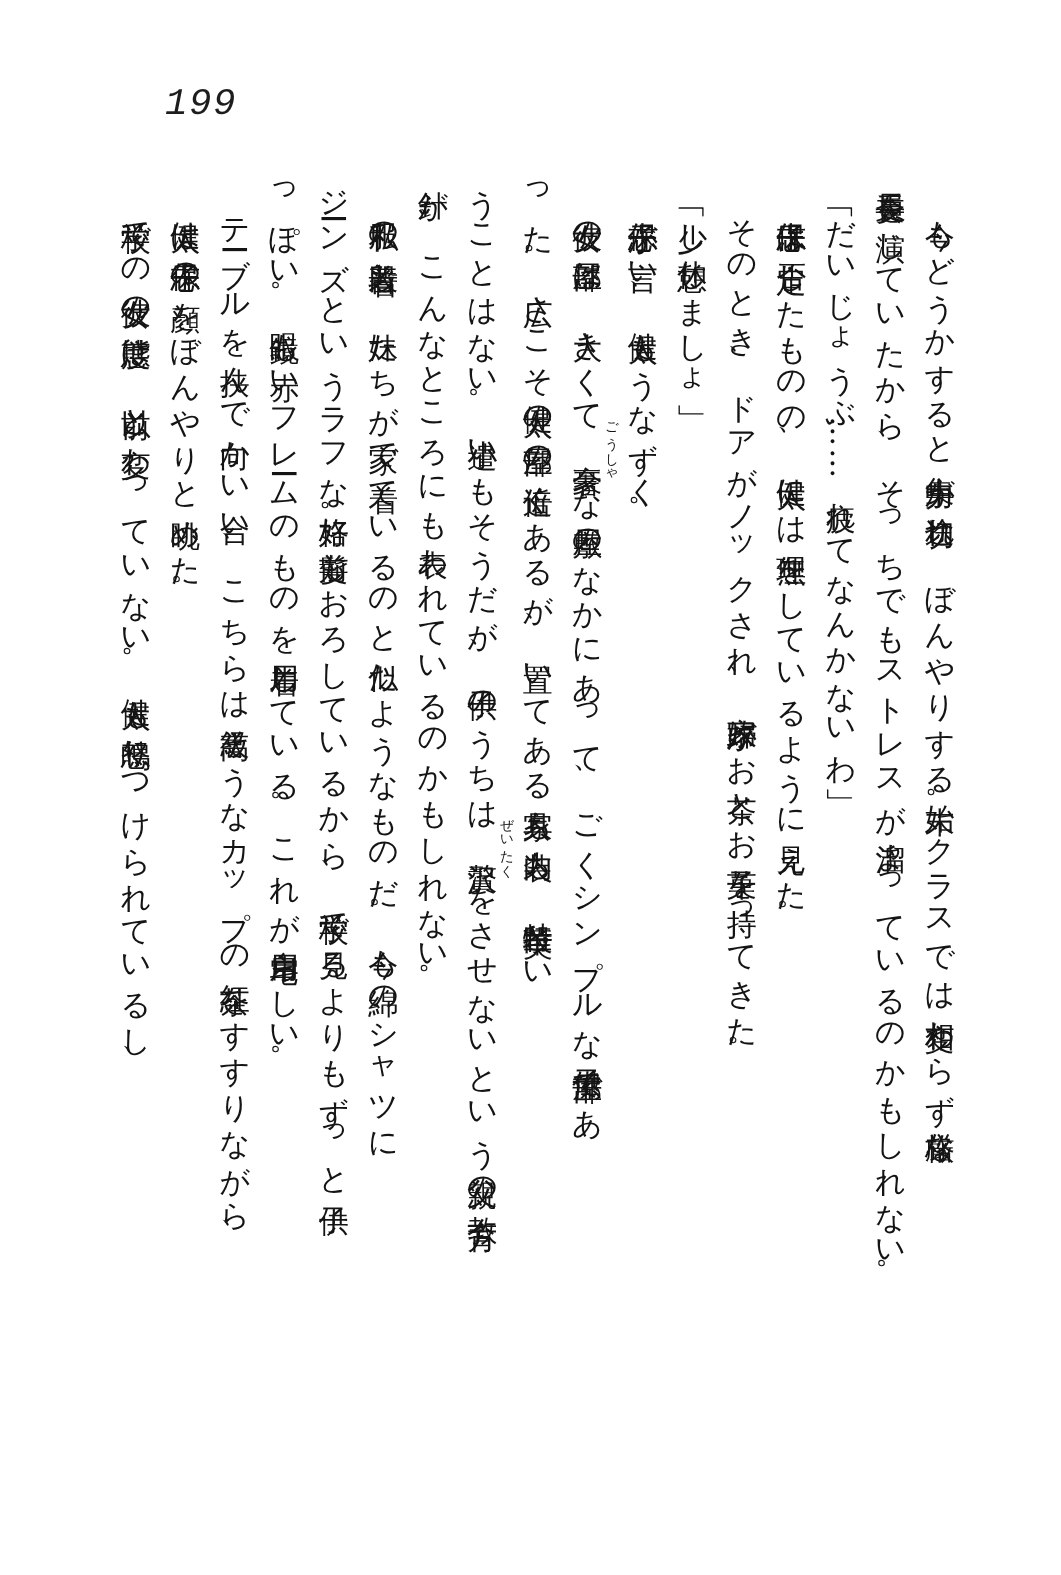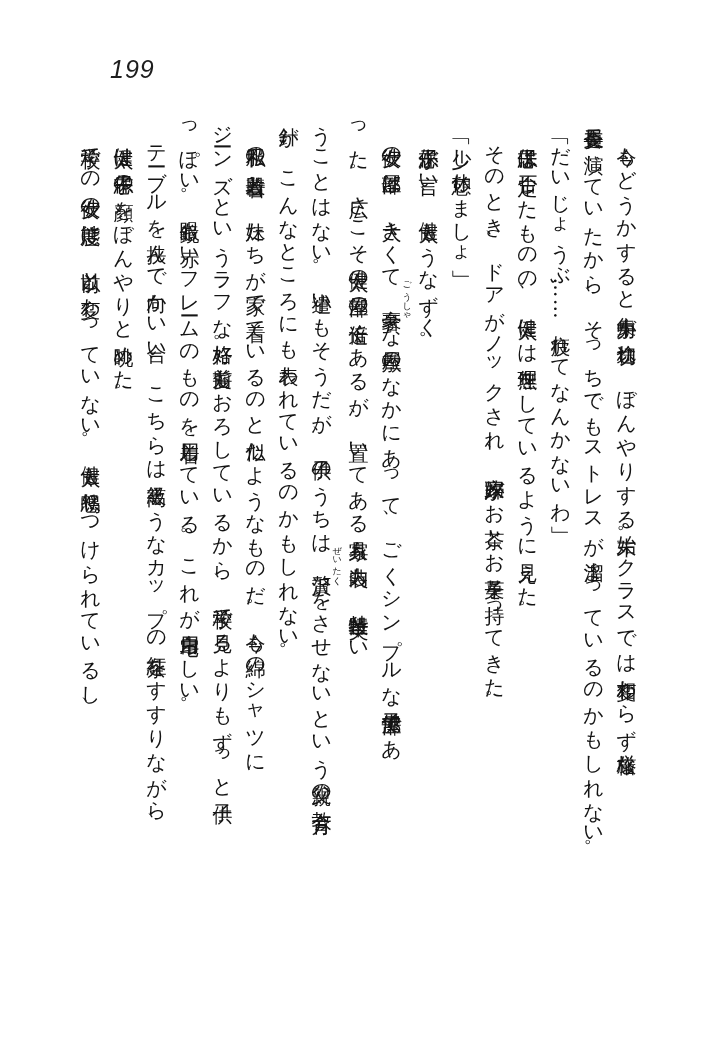--- a/index.html
+++ b/index.html
@@ -20,21 +20,21 @@
     background: #ffffff;
   }
   .page-number {
     position: absolute;
     top: 55px;
     left: 110px;
     font-size: 25px;
     font-style: italic;
     color: #1d1d1d;
     letter-spacing: 1px;
-    font-family: Liberation Sans, sans-serif;
+    font-family: Liberation Mono, monospace;
   }
   .text-block {
     position: absolute;
     top: 112px;
     right: 64px;
     height: 828px;
     writing-mode: vertical-rl;
     text-orientation: mixed;
     color: #141414;
     font-size: 20px;

